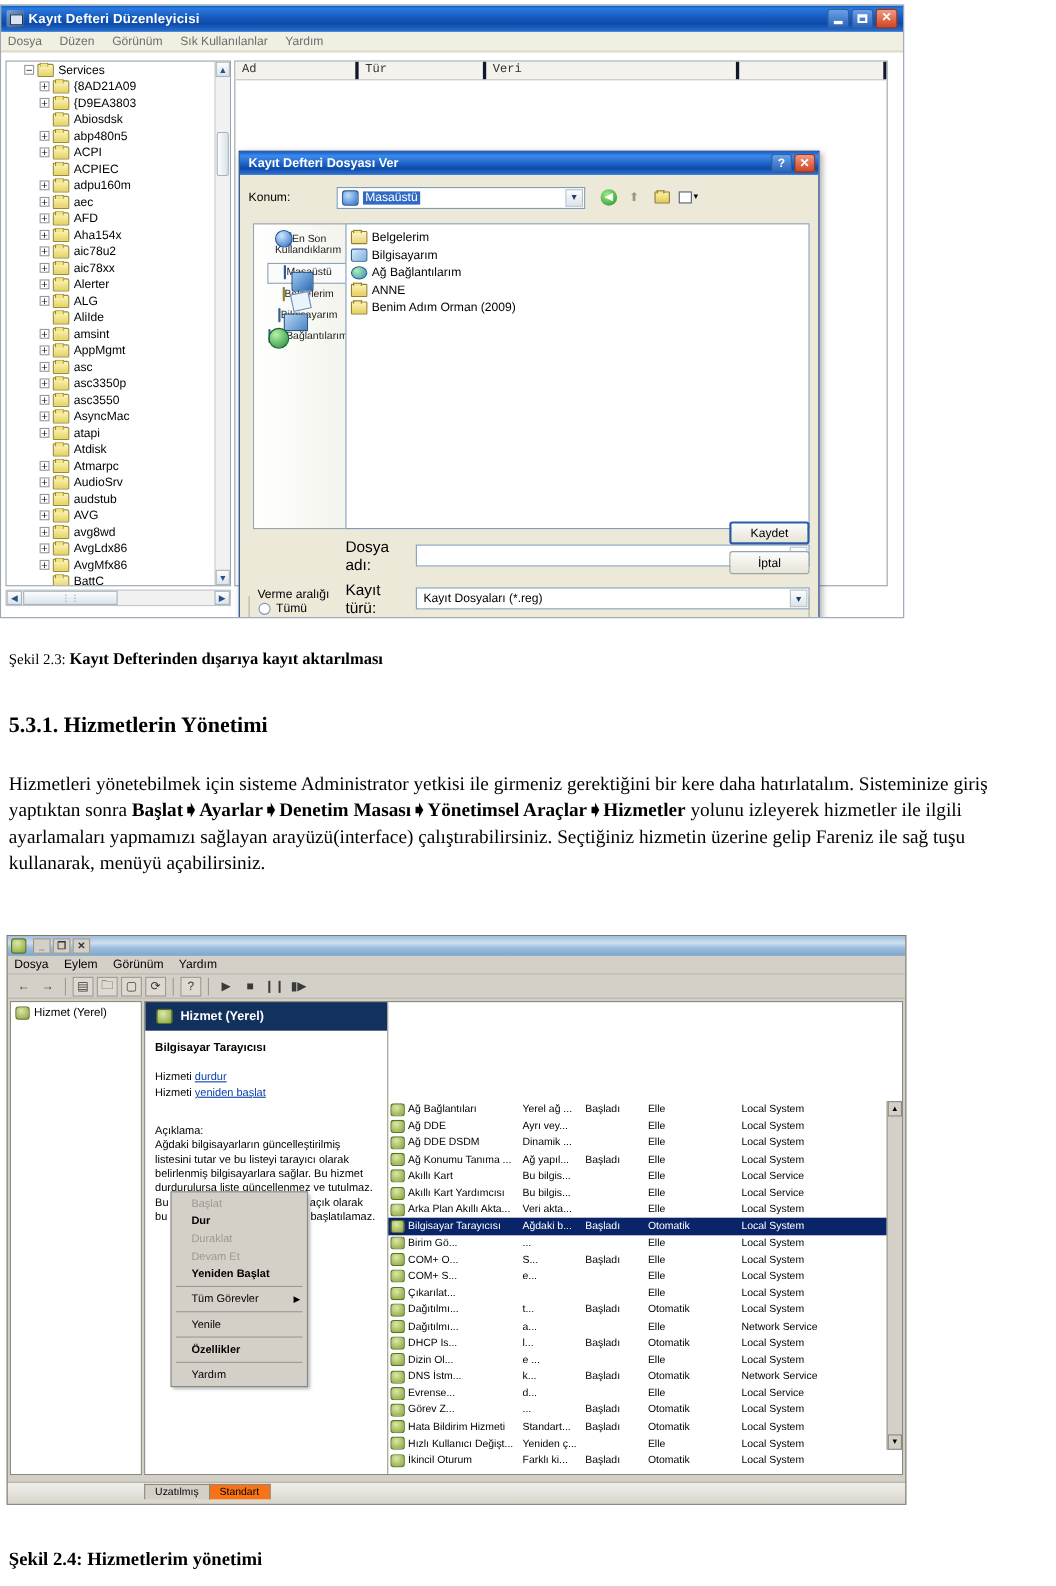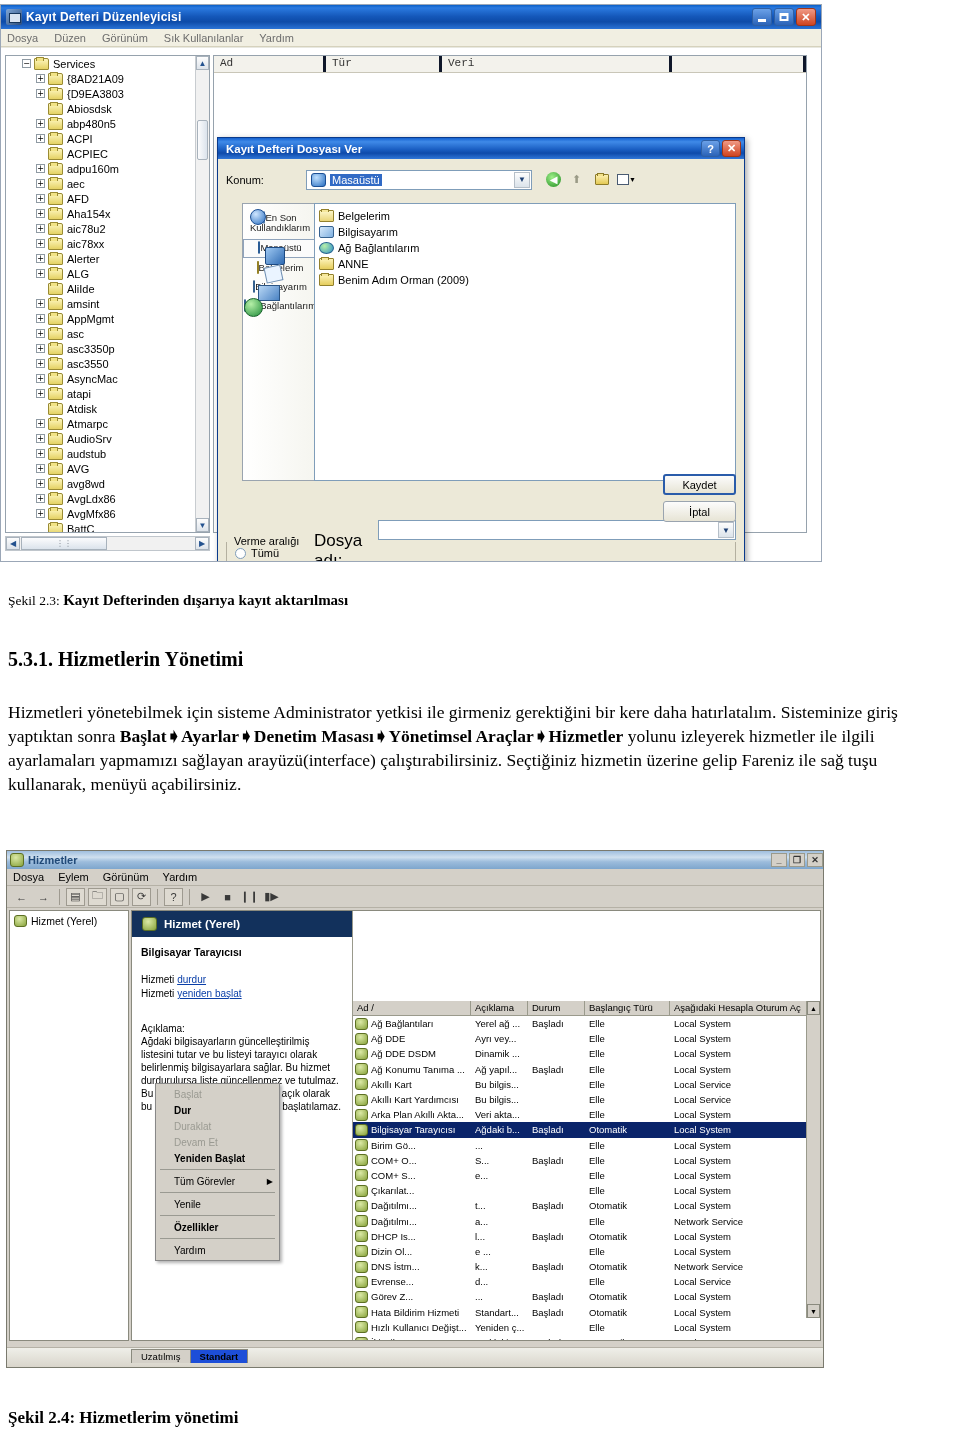--- a/index.html
+++ b/index.html
@@ -156,23 +156,23 @@
              width:15px;height:15px; color:#fff; font-size:10px; line-height:1;}
   .nvi.up{ color:#9a9a86; }
   .nvi.newf{ }
   .nvi .folderglyph{ width:14px;height:11px;background:linear-gradient(to bottom,#fdf0b0,#e3c954);
     border:1px solid #8d7b28; border-radius:1px; position:relative;}
   .nvi .folderglyph:before{content:"";position:absolute;left:1px;top:-2px;width:5px;height:2px;
     background:#f3e28a;border:1px solid #8d7b28;border-bottom:none;}
   .nvi .viewglyph{ width:13px;height:11px;background:#fff;border:1px solid #4a5b72;}
 
   .places{
-    position:absolute; left:24px; top:44px; width:100px; height:278px;
+    position:absolute; left:12px; top:44px; width:100px; height:278px;
     background:linear-gradient(to right,#ffffff,#f2f2ea); border:1px solid #9aa4af;
-    display:flex; flex-direction:column; padding-top:6px; gap:2px;
+    display:flex; flex-direction:column; align-items:center; padding-top:6px; gap:2px;
   }
   .place{ width:74px; text-align:center; font-size:9.5px; color:#1a1a1a; padding:3px 0 4px 0;
           line-height:10px;}
   .place.sel{ border:1px solid #8fa3bb; background:#fbfbfb; }
   .pico{ width:32px;height:28px;margin:0 auto 3px auto; position:relative; }
   .pico.recent{ background:linear-gradient(135deg,#e9f1fb,#a9c6e8); border:1px solid #5d82ae; border-radius:2px;}
   .pico.recent:after{content:"";position:absolute;right:-2px;bottom:-2px;width:14px;height:14px;
     border-radius:50%;background:radial-gradient(circle at 35% 30%,#cfe6ff,#2a6fc0);border:1px solid #1b4f94;}
   .pico.desk{ background:linear-gradient(135deg,#dbeafd,#6ea5e0); border:1px solid #2a5c96; border-radius:3px;}
   .pico.desk:after{content:"";position:absolute;left:6px;top:5px;width:18px;height:16px;
@@ -197,21 +197,21 @@
   .ficon:before{content:"";position:absolute;left:1px;top:-2px;width:6px;height:2px;
     background:#f5e79b;border:1px solid #93812c;border-bottom:none;}
   .ficon.doc{background:linear-gradient(to bottom,#fdf6c9,#e9d579);}
   .ficon.comp{background:linear-gradient(135deg,#d6e9fb,#7fb0e0);border-color:#35618f;border-radius:2px;}
   .ficon.comp:before{display:none;}
   .ficon.net{background:radial-gradient(circle at 35% 30%,#b6f0a8,#2f8fc7);border-color:#23628e;border-radius:50%;}
   .ficon.net:before{display:none;}
 
   .fields{ position:absolute; left:96px; top:330px; right:8px; }
   .frow2{ display:flex; align-items:center; gap:6px; margin-bottom:7px; }
-  .frow2 .lb{ width:58px; font-size:17px;margin-top:42px; }
+  .frow2 .lb{ width:58px; font-size:14px; }
   .frow2 .combo{ flex:1; height:20px; }
   .frow2 .combo .txt{ padding-left:4px; }
   .btn{
     width:73px;height:21px; font-size:11px; border:1px solid #9aa4af; border-radius:3px;
     background:linear-gradient(to bottom,#fcfcfc,#e7e4d5);
     display:flex;align-items:center;justify-content:center; color:#000;
   }
   .btn.def{ border:2px solid #2a5caa; }
   .btncol{ position:absolute; right:8px; top:315px; display:flex; flex-direction:column; gap:6px;}
 
@@ -308,21 +308,21 @@
      position:relative;}
   .ctxmenu .mi.dis{ color:#9a9a92; }
   .ctxmenu .mi.b{ font-weight:bold; }
   .ctxmenu .mi .sub{ position:absolute; right:6px; font-size:8px; }
   .ctxmenu .sep{ height:1px; background:#9a9a92; margin:3px 4px; }
 
   .mmc-tabs{ position:absolute; left:124px; bottom:4px; display:flex; align-items:flex-end;
      font-size:9.5px; height:15px; z-index:5;}
   .tab{ padding:1px 9px 1px 9px; border:1px solid #8a8a7e; border-bottom:none;
      background:#d4d0c8; margin-right:-1px; }
-  .tab.active{ background:#1d4ed8; font-weight:bold; }
+  .tab.active{ background:#f97316; font-weight:normal; }
   .tabline{ position:absolute; left:124px; right:6px; bottom:3px; height:1px; background:#8a8a7e;}
   .mmc-status{ position:absolute; left:0; right:0; bottom:0; height:20px;
      background:linear-gradient(to bottom,#efefe9,#d9d5cb); border-top:1px solid #b5b1a6;}
 </style>
 </head>
 <body>
 
 <div id="fig-regedit">
 
   <div class="xp-title">
@@ -655,21 +655,20 @@
 <div id="heading">5.3.1. Hizmetlerin Yönetimi</div>
 
 <div id="para">
   <span>Hizmetleri yönetebilmek için sisteme Administrator yetkisi ile girmeniz gerektiğini bir kere daha hatırlatalım. Sisteminize giriş yaptıktan sonra </span><b>Başlat➧Ayarlar➧Denetim Masası➧Yönetimsel Araçlar➧Hizmetler</b><span> yolunu izleyerek hizmetler ile ilgili ayarlamaları yapmamızı sağlayan arayüzü(interface) çalıştırabilirsiniz. Seçtiğiniz hizmetin üzerine gelip Fareniz ile sağ tuşu kullanarak, menüyü açabilirsiniz.</span>
 </div>
 
 <div id="fig-services">
 
   <div class="mmc-title">
     <span class="mi"></span>
-    <span class="t">Hizmetler</span>
     <span class="mmc-wb">_</span>
     <span class="mmc-wb">❐</span>
     <span class="mmc-wb">✕</span>
   </div>
 
   <div class="mmc-menu">
     <span>Dosya</span>
     <span>Eylem</span>
     <span>Görünüm</span>
     <span>Yardım</span>
@@ -714,27 +713,20 @@
           </div>
           <div class="lnkline">
             <span>Hizmeti </span><a href="#">yeniden başlat</a>
           </div>
           <div class="aclabel">Açıklama:</div>
           <div>Ağdaki bilgisayarların güncelleştirilmiş listesini tutar ve bu listeyi tarayıcı olarak belirlenmiş bilgisayarlara sağlar. Bu hizmet durdurulursa liste güncellenmez ve tutulmaz. Bu hizmet devre dışı bırakılırsa açık olarak bu hizmete bağlı olan hizmetler başlatılamaz.</div>
         </div>
 
         <div class="list-pane">
           <div class="lp-inner">
-            <div class="lhead" id="svc-head">
-                <div style="width: 118px;">Ad  /</div>
-                <div style="width: 57px;">Açıklama</div>
-                <div style="width: 57px;">Durum</div>
-                <div style="width: 85px;">Başlangıç Türü</div>
-                <div style="width: 150px;">Aşağıdaki Hesapla Oturum Aç</div>
-              </div>
             <div id="svc-rows">
                 <div class="lrow">
                   <div style="width: 118px; display: flex; align-items: center; padding-left: 0px;">
                     <span class="svcico"></span>
                     <span>Ağ Bağlantıları</span>
                   </div>
                   <div style="width: 57px;">Yerel ağ ...</div>
                   <div style="width: 57px;">Başladı</div>
                   <div style="width: 85px;">Elle</div>
                   <div style="width: 150px;">Local System</div>

